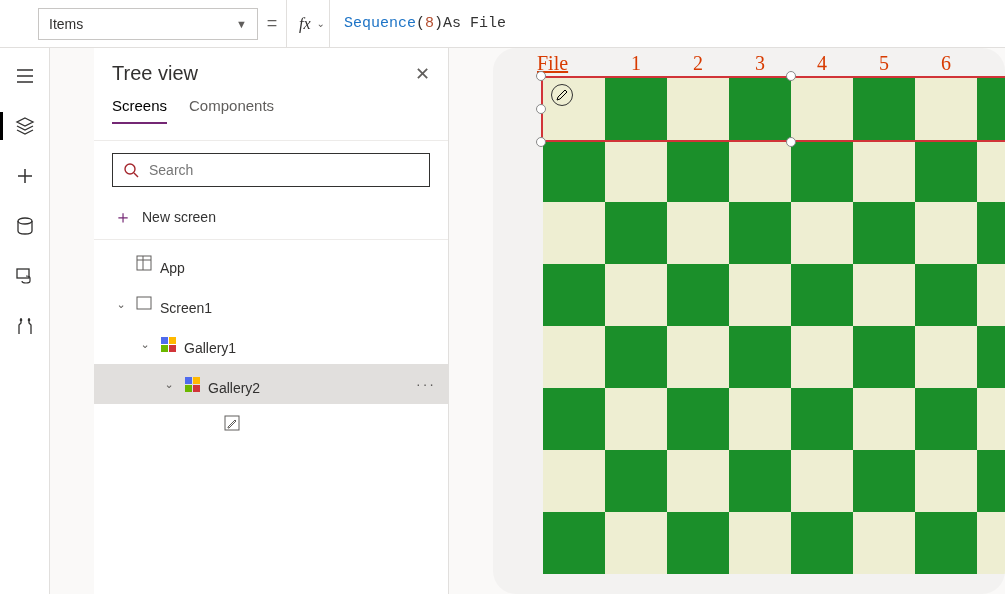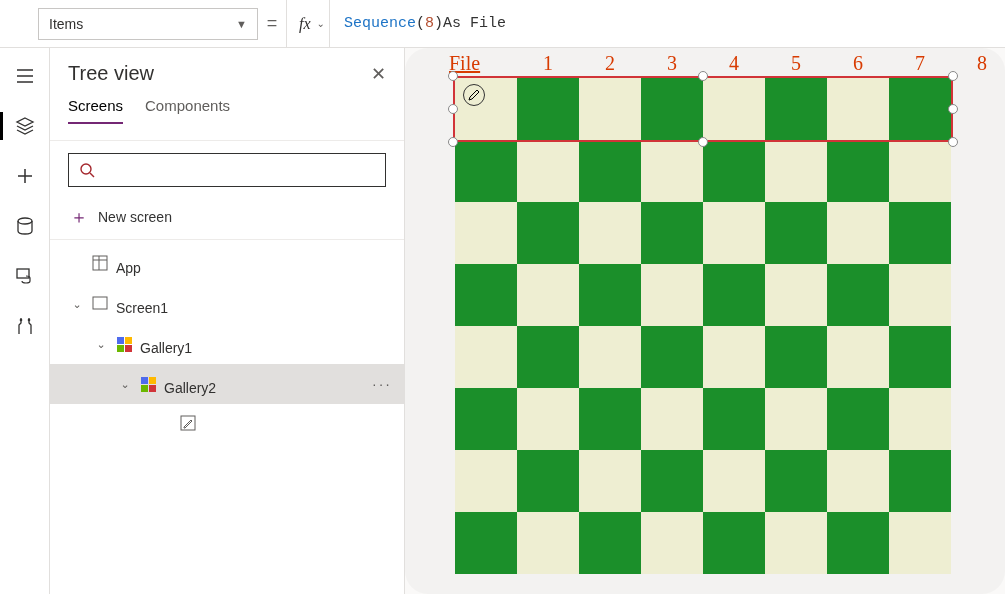--- a/index.html
+++ b/index.html
@@ -14,21 +14,21 @@
   .fx-wrap { display:flex; align-items:center; border-left:1px solid #e1dfdd; height:48px; padding-left:12px; padding-right:4px; font-style:italic; font-family:"Times New Roman",serif; }
   .fx-wrap .fx { font-size:16px; font-style:italic; }
   .fx-wrap .chev { font-size:10px; margin-left:6px; color:#605e5c; font-style:normal; }
   .formula { border-left:1px solid #e1dfdd; height:48px; display:flex; align-items:center; padding-left:14px; font-family:Consolas,"Courier New",monospace; font-size:15px; flex:1; }
   .tk-func { color:#1e74c6; }
   .tk-paren { color:#333; }
   .tk-num { color:#b44f31; }
   .tk-kw { color:#333; }
 
   
-  .main { display:flex; height:546px; }
+  .main { display:flex; height:546px;gap:44px; }
 
   
   .rail { width:50px; background:#fff; border-right:1px solid #e1dfdd; padding-top:8px; display:flex; flex-direction:column; align-items:center; gap:10px; }
   .rail .ritem { width:50px; height:40px; display:flex; align-items:center; justify-content:center; color:#605e5c; position:relative; }
   .rail .ritem.selected::before { content:""; position:absolute; left:0; top:6px; bottom:6px; width:3px; background:#000; }
   .rail svg { width:20px; height:20px; }
 
   
   .panel { width:355px; background:#fff; border-right:1px solid #e1dfdd; display:flex; flex-direction:column; }
   .panel-head { display:flex; align-items:center; justify-content:space-between; padding:14px 18px 6px 18px; }
@@ -142,20 +142,21 @@
     <div class="tabs">
       <div class="tab active">Screens</div>
       <div class="tab">Components</div>
     </div>
     <div class="searchwrap">
       <div class="searchbox">
         <svg viewBox="0 0 16 16">
             <circle cx="7" cy="7" r="5" stroke="#a4262c" stroke-width="1.4" fill="none"></circle>
             <path d="M11 11l4 4" stroke="#a4262c" stroke-width="1.4"></path>
           </svg>
+        <input placeholder="Search" style="">
       </div>
     </div>
     <div class="newscreen">
       <span class="plus">＋</span>
       <span>New screen</span>
     </div>
 
     <div class="tree">
       <div class="trow" style="padding-left:20px">
         <span class="exp"></span>

